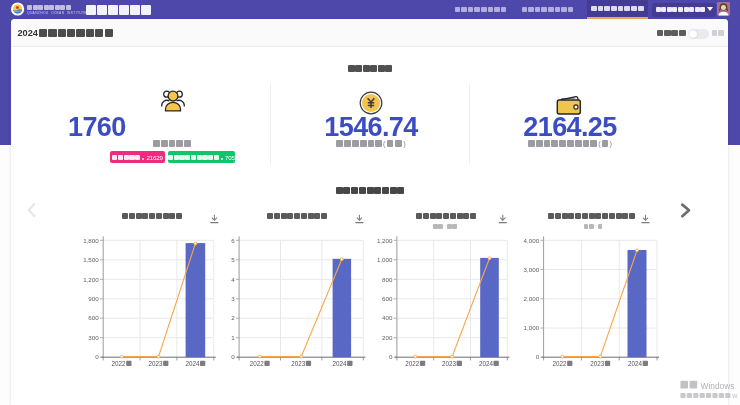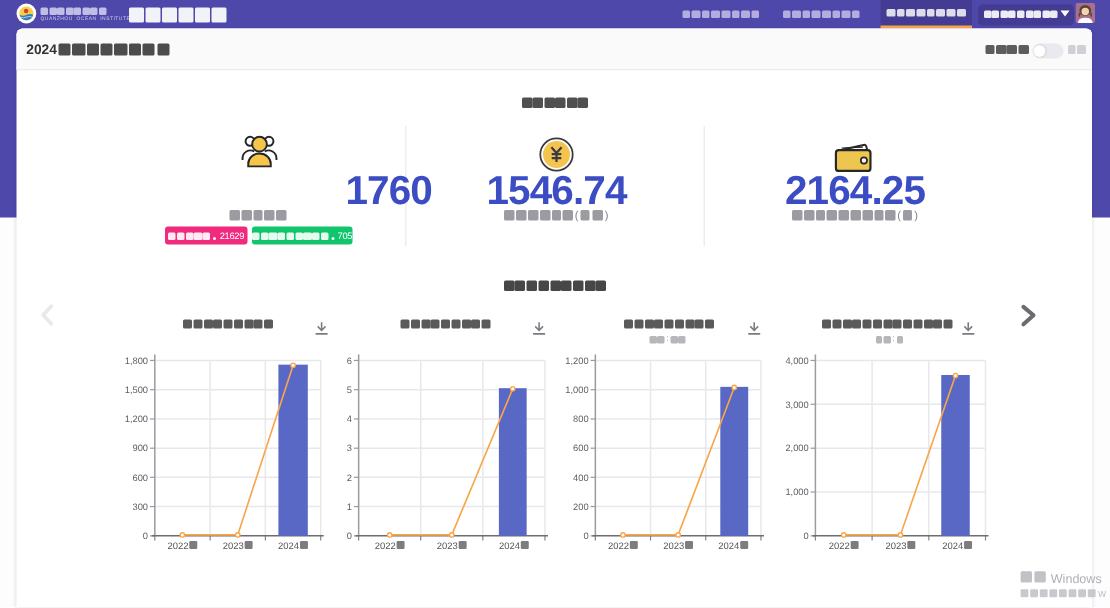--- a/index.html
+++ b/index.html
@@ -134,21 +134,21 @@
 <circle cx="12" cy="12" r="10.8" fill="#fff" stroke="#3a3a40" stroke-width="1.2"></circle>
 <circle cx="12" cy="12" r="9" fill="#f3c44e"></circle>
 <path d="M8.6,7.2 L12,11 L15.4,7.2 M12,11 v6 M8.8,11.8 h6.4 M8.8,14.4 h6.4" stroke="#3a3a40" stroke-width="1.5" fill="none"></path>
 </svg>
 <svg class="abs" style="left:554.8px;top:91.6px" width="28" height="24" viewBox="0 0 27 22">
 <path d="M4.5,7.3 L20,3.9 a1.5,1.5 0 0 1 1.8,1.1 l.6,2.5" fill="#fdfdfd" stroke="#26262b" stroke-width="1.25"></path>
 <path d="M6,5.9 L19.5,5.3" stroke="#26262b" stroke-width=".7" fill="none"></path>
 <rect x="2.2" y="7.2" width="22.2" height="13.4" rx="1.8" fill="#edc64f" stroke="#26262b" stroke-width="1.4"></rect>
 <circle cx="20.2" cy="13.9" r="2" fill="#f7f7f4" stroke="#26262b" stroke-width="1.1"></circle>
 </svg>
-<div class="abs" style="left:88px;top:112.3px;width:200px;text-align:right;font-size:27px;font-weight:bold;color:#3c4dc4;letter-spacing:-0.6px">1760</div>
+<div class="abs" style="left:68px;top:112.3px;width:200px;text-align:left;font-size:27px;font-weight:bold;color:#3c4dc4;letter-spacing:-0.6px">1760</div>
 <div class="abs" style="left:271px;top:112.3px;width:200px;text-align:center;font-size:27px;font-weight:bold;color:#3c4dc4;letter-spacing:-0.6px">1546.74</div>
 <div class="abs" style="left:470px;top:112.3px;width:200px;text-align:center;font-size:27px;font-weight:bold;color:#3c4dc4;letter-spacing:-0.6px">2164.25</div>
 <div class="abs row" style="left:72px;top:139.5px;width:200px;height:8px;color:#85858c">
     <i style="width:6.8px;height:6.8px;margin-right:1.0px"></i>
     <i style="width:6.8px;height:6.8px;margin-right:1.0px"></i>
     <i style="width:6.8px;height:6.8px;margin-right:1.0px"></i>
     <i style="width:6.8px;height:6.8px;margin-right:1.0px"></i>
     <i style="width:6.8px;height:6.8px;margin-right:0px"></i>
   </div>
 <div class="abs row" style="left:271px;top:139.5px;width:200px;height:8px;color:#85858c">

